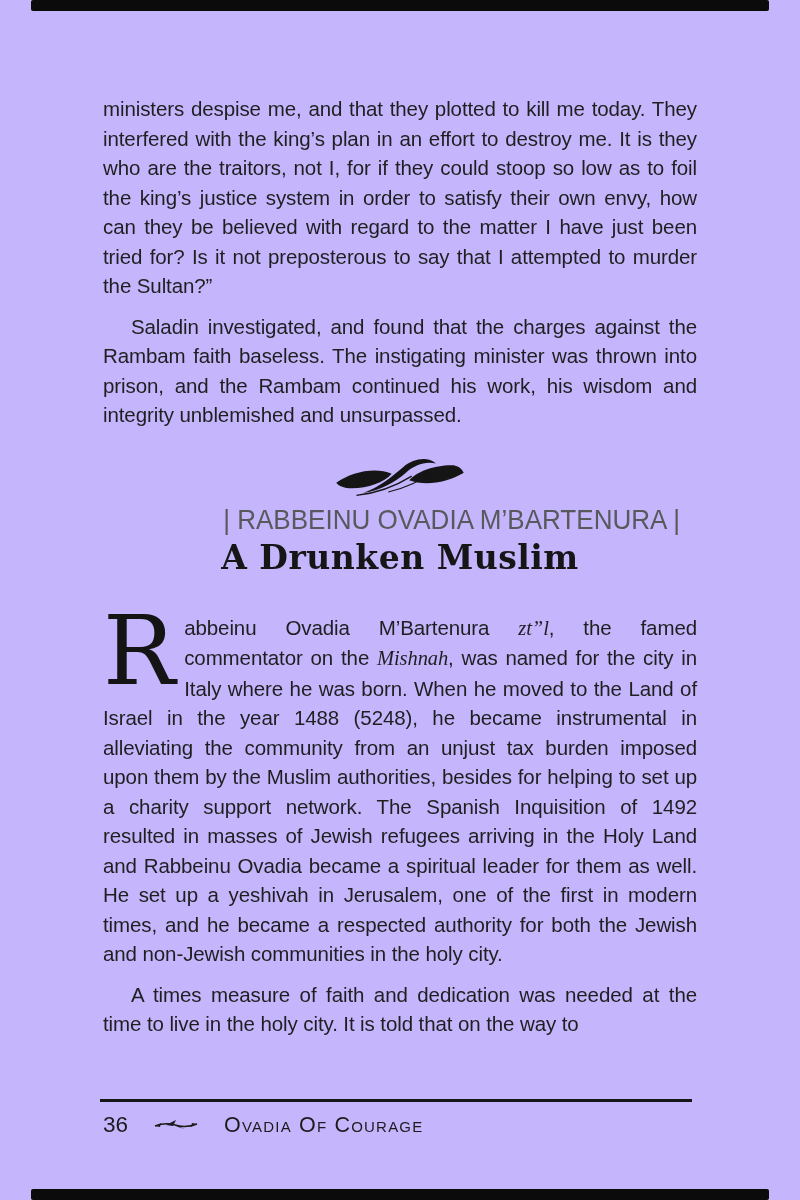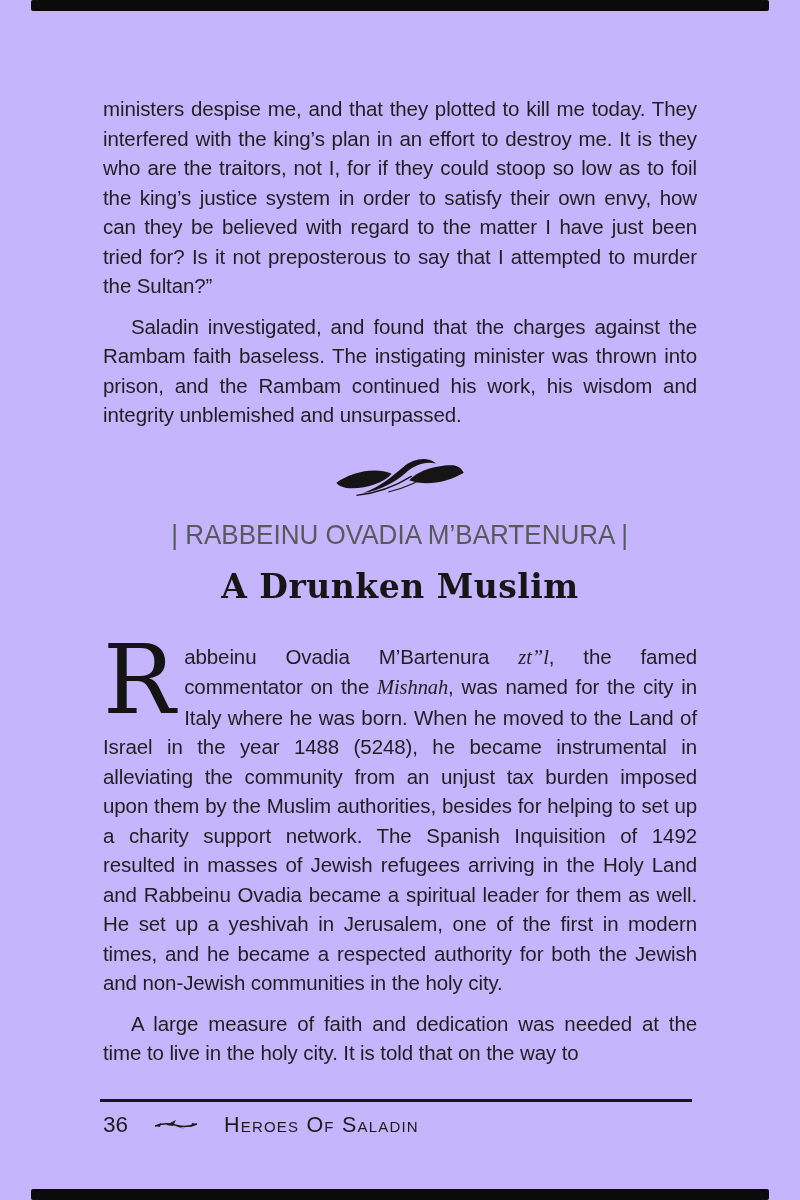--- a/index.html
+++ b/index.html
@@ -42,37 +42,36 @@
   .mt { margin-top: 11px; }
 
   .divider {
     display: block;
     margin: 22px auto 0 auto;
     width: 134px;
     height: 50px;
   }
 
   .section-header {
-    margin-top: 16px;
-    text-align: center;
+    margin-top: 1px;
+    text-align: right;
     font-size: 28px;
     line-height: 34px;
     color: #58595b;
     font-weight: 400;
     white-space: nowrap;
   }
   .section-header .squeeze {
     display: inline-block;
     transform: scaleX(0.93);
     transform-origin: center;
     letter-spacing: 0px;
   }
 
   .story-title {
-    margin-top: 14px;
     text-align: center;
     font-family: "DejaVu Serif", serif;
     font-weight: 700;
     font-size: 33px;
     line-height: 42px;
     color: #161616;
     letter-spacing: 0.5px;
   }
 
   .dropcap-para { margin-top: 34px; }
@@ -143,33 +142,33 @@
     <div class="section-header">
       <span class="squeeze">| RABBEINU OVADIA M’BARTENURA |</span>
     </div>
 
     <div class="story-title">A Drunken Muslim</div>
 
     <p class="body-para dropcap-para">
       <span class="drop-cap">R</span><span>abbeinu Ovadia M’Bartenura </span><span class="it">zt”l</span><span>, the famed commentator on the </span><span class="it">Mishnah</span><span>, was named for the city in Italy where he was born. When he moved to the Land of Israel in the year 1488 (5248), he became instrumental in alleviating the community from an unjust tax burden imposed upon them by the Muslim authorities, besides for helping to set up a charity support network. The Spanish Inquisition of 1492 resulted in masses of Jewish refugees arriving in the Holy Land and Rabbeinu Ovadia became a spiritual leader for them as well. He set up a yeshivah in Jerusalem, one of the first in modern times, and he became a respected authority for both the Jewish and non-Jewish communities in the holy city.</span>
     </p>
 
-    <p class="body-para indent mt">A large measure of faith and dedication was needed at the time to live in the holy city. It is told that on the way to</p>
+    <p class="body-para indent mt">A times measure of faith and dedication was needed at the time to live in the holy city. It is told that on the way to</p>
 
   </div>
 
   <div class="footer-rule"></div>
 
   <div class="footer-row">
     <span class="page-number">36</span>
     <svg class="footer-flourish" viewBox="0 0 46 16" xmlns="http://www.w3.org/2000/svg" aria-hidden="true">
       <path fill="none" stroke="#1c1c1c" stroke-width="1.4" d="M2,9 C10,6 16,6 22,8 C28,10 36,10 44,7"></path>
       <path fill="#1c1c1c" d="M13,8 L23,3 L20,9 Z"></path>
       <path fill="#1c1c1c" d="M22,8 L32,12 L25,10 Z"></path>
       <path fill="#1c1c1c" d="M2,9 L8,6 L7,10 Z"></path>
       <path fill="#1c1c1c" d="M44,7 L38,10 L39,6 Z"></path>
     </svg>
-    <span class="book-title">Heroes Of Saladin</span>
+    <span class="book-title">Ovadia Of Courage</span>
   </div>
 
   <div class="edge-bar edge-bottom"></div>
 
 </div>
 
 </body></html>

